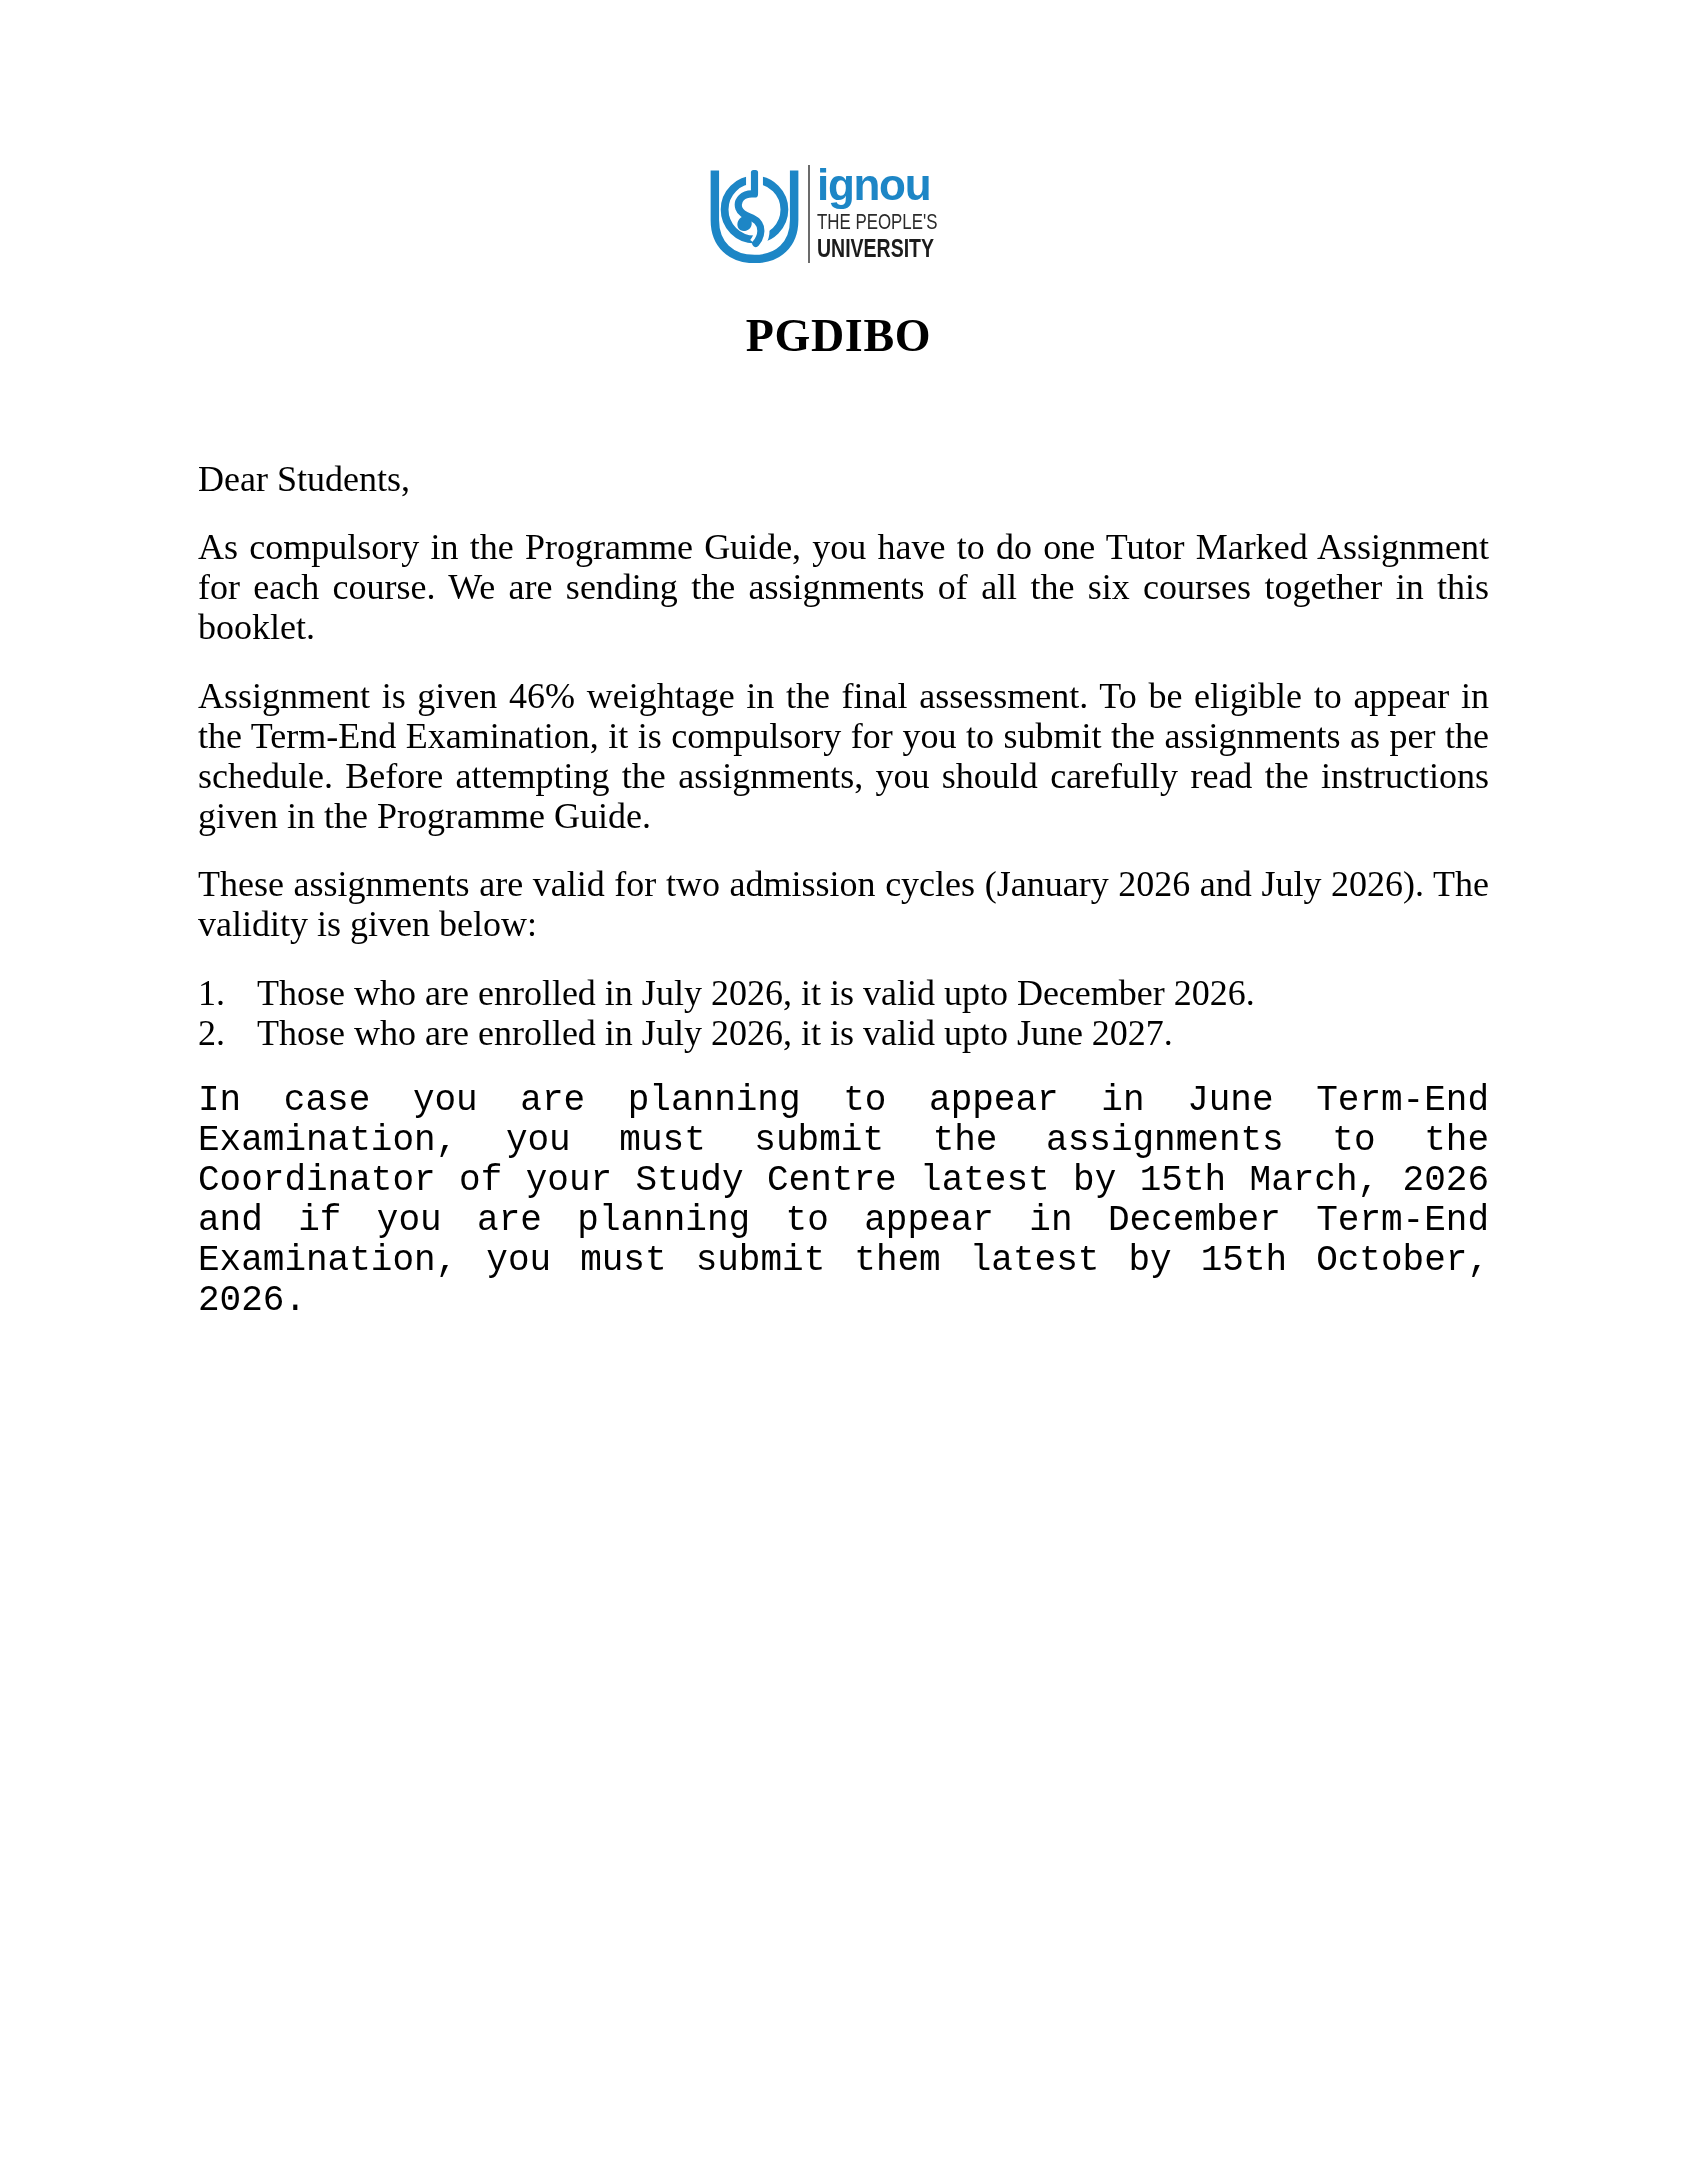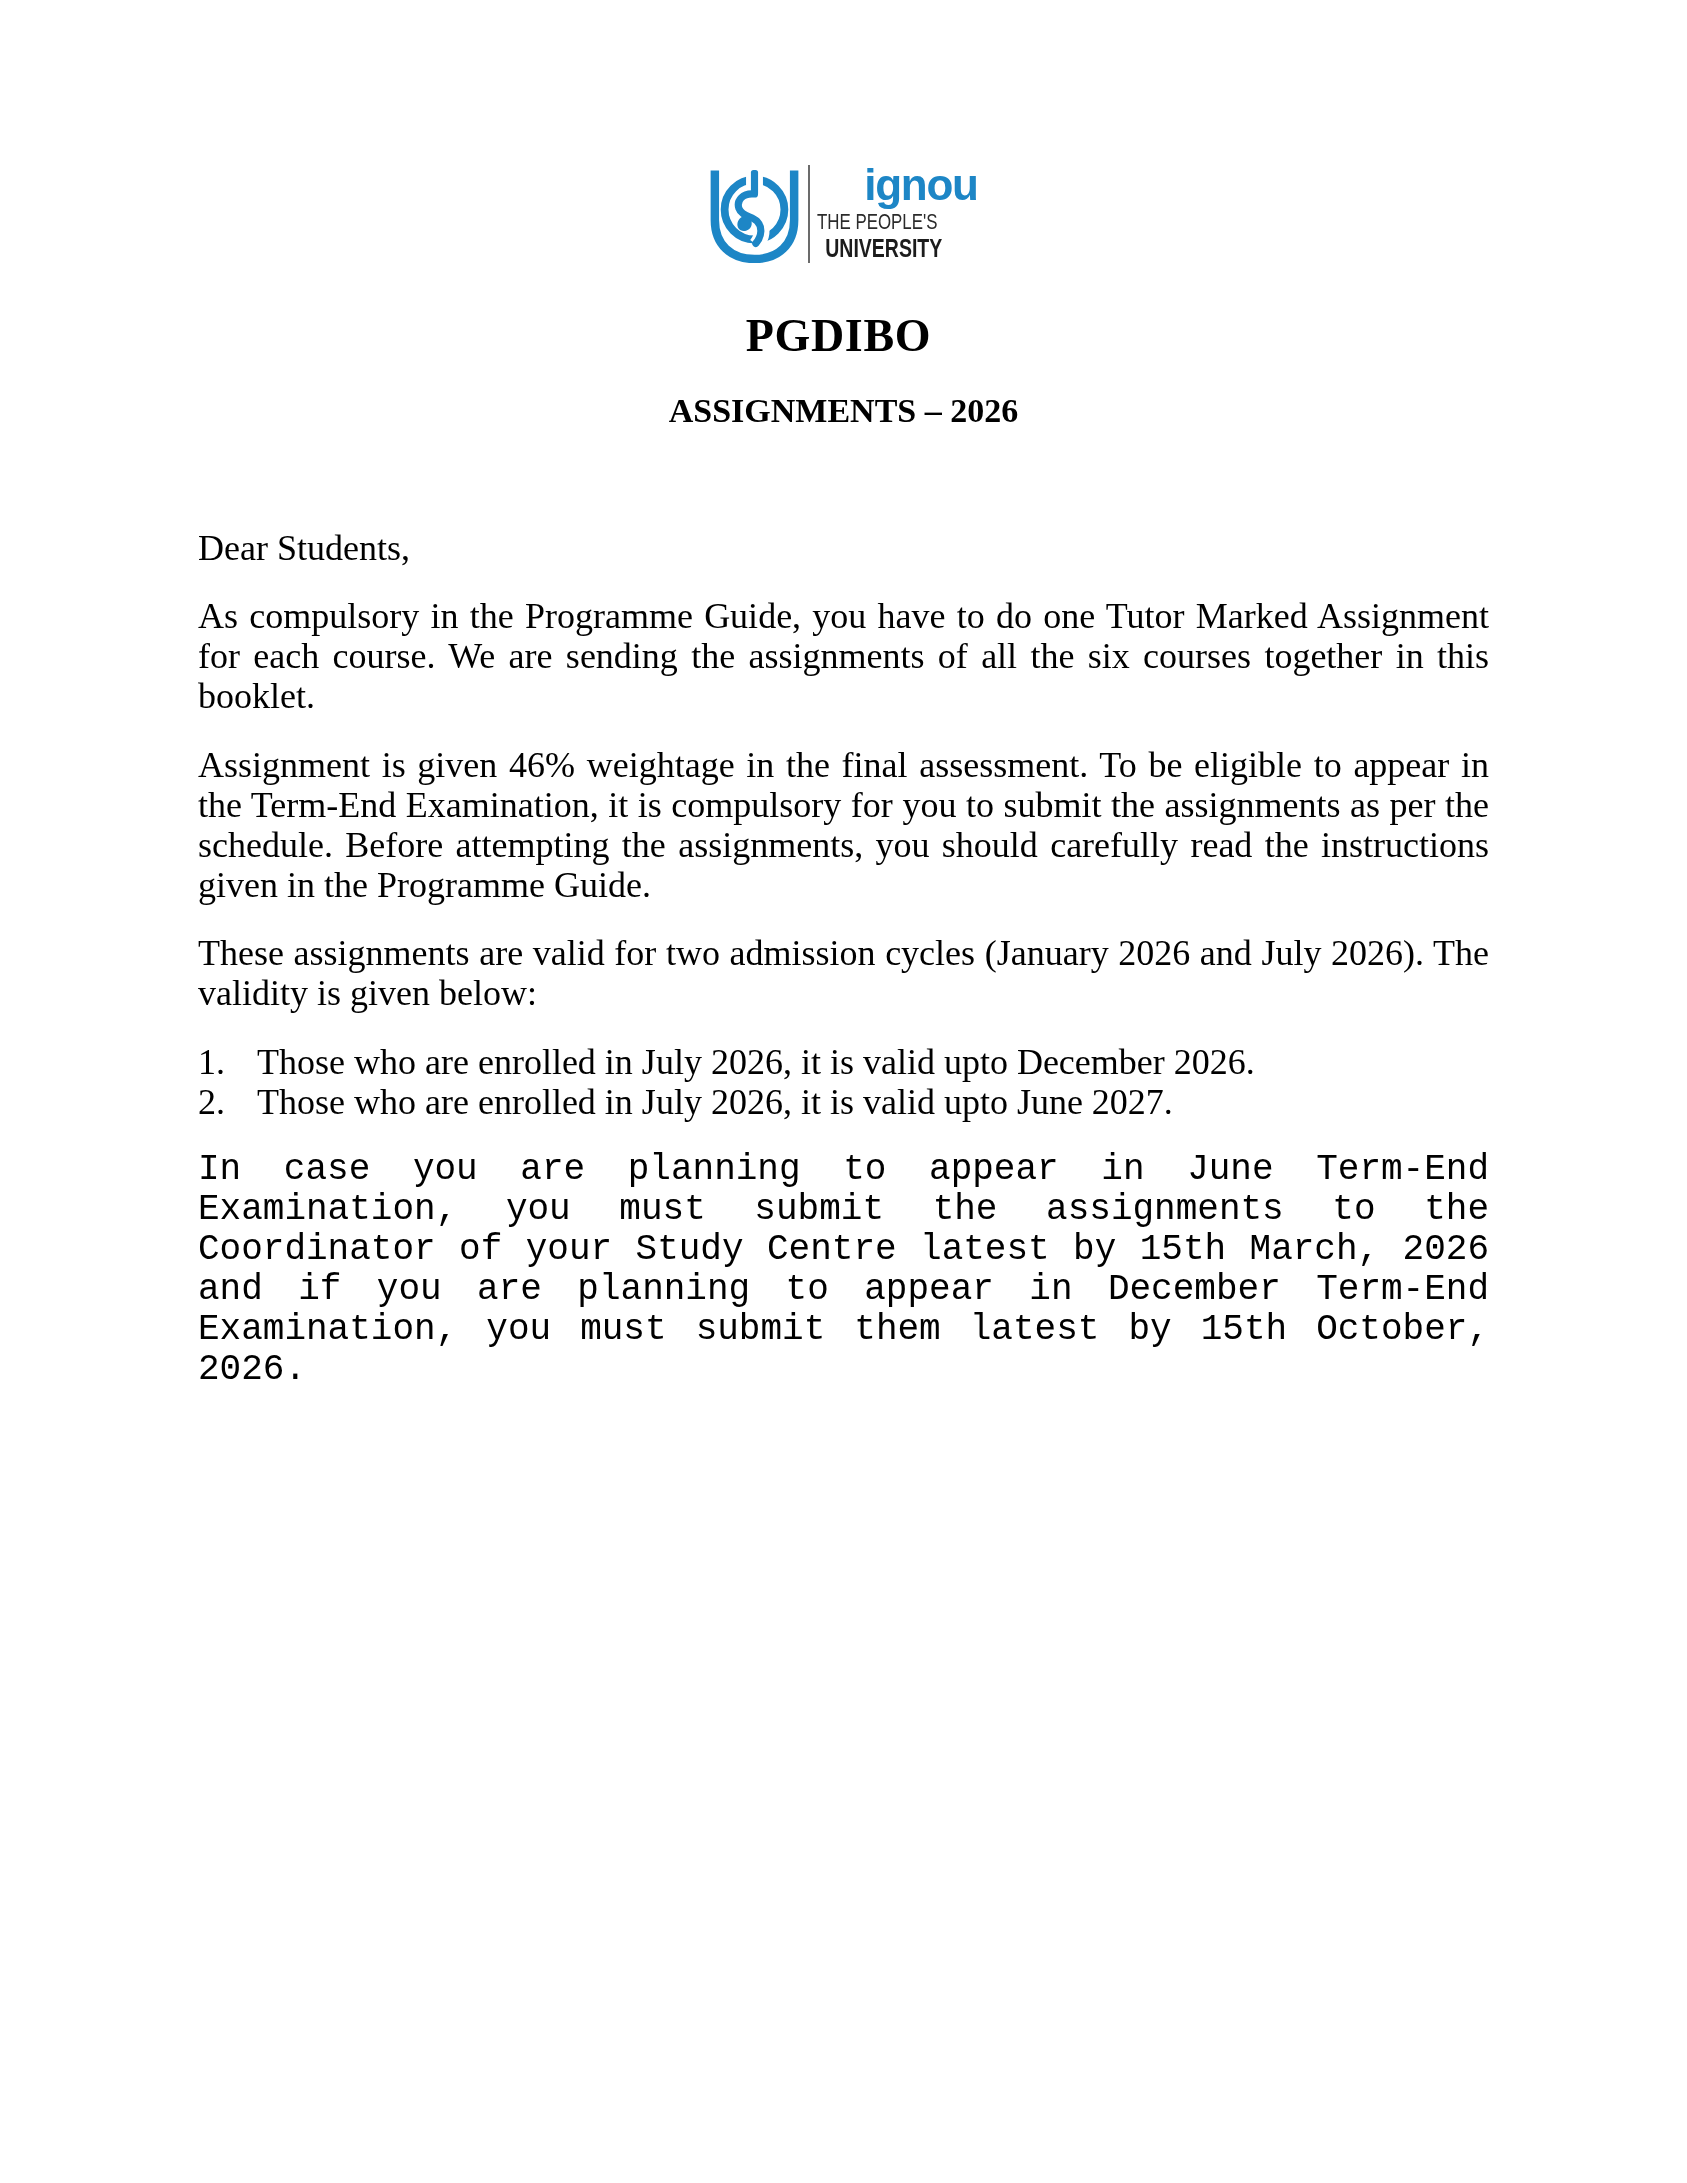--- a/index.html
+++ b/index.html
@@ -8,21 +8,21 @@
     width: 1687px;
     height: 2183px;
     background: #ffffff;
     font-family: "Liberation Serif", serif;
     color: #000000;
     overflow: hidden;
   }
 
   
   .masthead { padding-top: 164px; text-align: center; }
-  .logo { display: inline-flex; align-items: flex-start; text-align: right; height: 101px; }
+  .logo { display: inline-flex; align-items: flex-start; text-align: left; height: 101px; }
   .logo-symbol svg { display: block; width: 91px; height: 99px; }
   .logo-divider { width: 2px; height: 98px; background: #6b6b6b; margin: 1.3px 6.6px 0 8px; }
   .wordmark { display: flex; flex-direction: column; font-family: "Liberation Sans", sans-serif; }
   .brand-name {
     color: #1d86c6; font-weight: bold; font-size: 44px; line-height: 41px;
     letter-spacing: -1.3px; white-space: nowrap;
   }
   .tagline-1 {
     color: #2b2b2b; font-size: 22.5px; line-height: 25px; font-weight: 500;
     letter-spacing: 0px; white-space: nowrap;
@@ -84,21 +84,20 @@
       <div class="logo-divider"></div>
       <div class="wordmark">
         <div class="brand-name">ignou</div>
         <div class="tagline-1">THE PEOPLE'S</div>
         <div class="tagline-2">UNIVERSITY</div>
       </div>
     </div>
   </div>
 
   <h1 class="page-title">PGDIBO</h1>
-  <h2 class="page-subtitle">ASSIGNMENTS – 2026</h2>
 
   <div class="content">
     <p class="salutation">Dear Students,</p>
 
     <p>As compulsory in the Programme Guide, you have to do one Tutor Marked Assignment for each course. We are sending the assignments of all the six courses together in this booklet.</p>
     <p>Assignment is given 46% weightage in the final assessment. To be eligible to appear in the Term-End Examination, it is compulsory for you to submit the assignments as per the schedule. Before attempting the assignments, you should carefully read the instructions given in the Programme Guide.</p>
     <p>These assignments are valid for two admission cycles (January 2026 and July 2026). The validity is given below:</p>
 
     <ol class="validity-list">
       <li>

